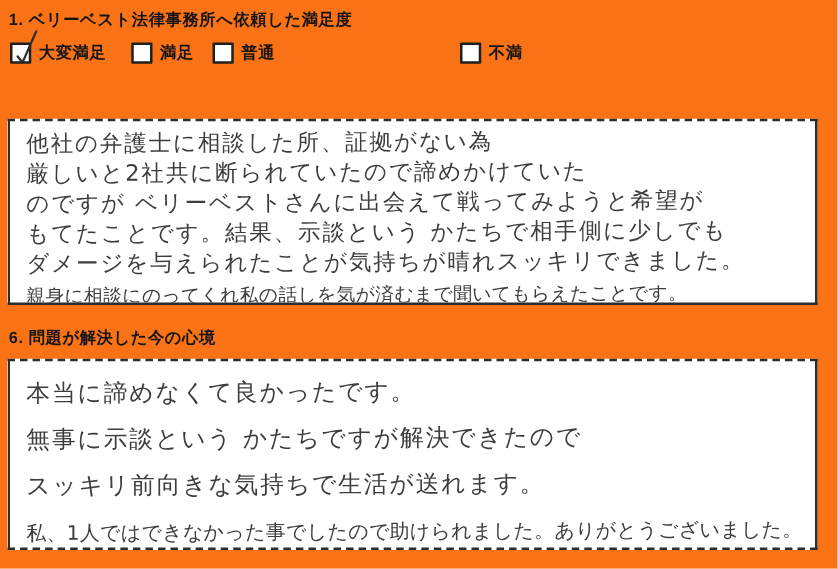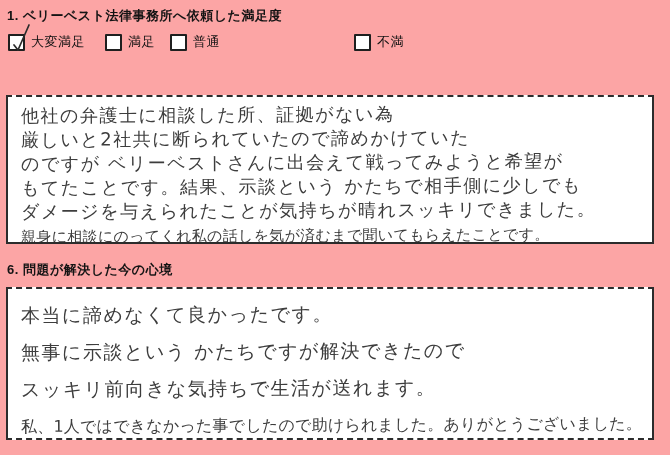--- a/index.html
+++ b/index.html
@@ -4,21 +4,21 @@
 <style>
   html, body {
     margin: 0;
     padding: 0;
     background: #ffffff;
   }
   .page {
     position: relative;
     width: 670px;
     height: 455px;
-    background: #fca5a5;
+    background: #f97316;
     font-family: "Liberation Sans", "DejaVu Sans", sans-serif;
     color: #141414;
     overflow: hidden;
   }
   .q-title {
     position: absolute;
     left: 7px;
     font-size: 13px;
     font-weight: 700;
     color: #141414;
@@ -49,21 +49,21 @@
     left: -2px;
     top: -14px;
     width: 26px;
     height: 32px;
     overflow: visible;
     pointer-events: none;
   }
   .opt-label {
     margin-left: 6px;
     font-size: 13px;
-    font-weight: 400;
+    font-weight: 700;
     letter-spacing: 0.5px;
     white-space: nowrap;
   }
 
   .answer-box {
     position: absolute;
     left: 6px;
     width: 648px;
     border: 2px solid #2c2c2c;
     border-top-style: dashed;
@@ -125,21 +125,21 @@
   </div>
 
   <div class="option" style="left:170px">
     <span class="checkbox">
       
     </span>
     <span class="opt-label">普通</span>
   </div>
 
 
-  <div class="option" style="left:354px">
+  <div class="option" style="left:368px">
     <span class="checkbox">
       
     </span>
     <span class="opt-label">不満</span>
   </div>
 
 
   <div class="answer-box" id="box-q2">
     <div class="hw-line">他社の弁護士に相談した所、証拠がない為</div>
     <div class="hw-line">厳しいと2社共に断られていたので諦めかけていた</div>

